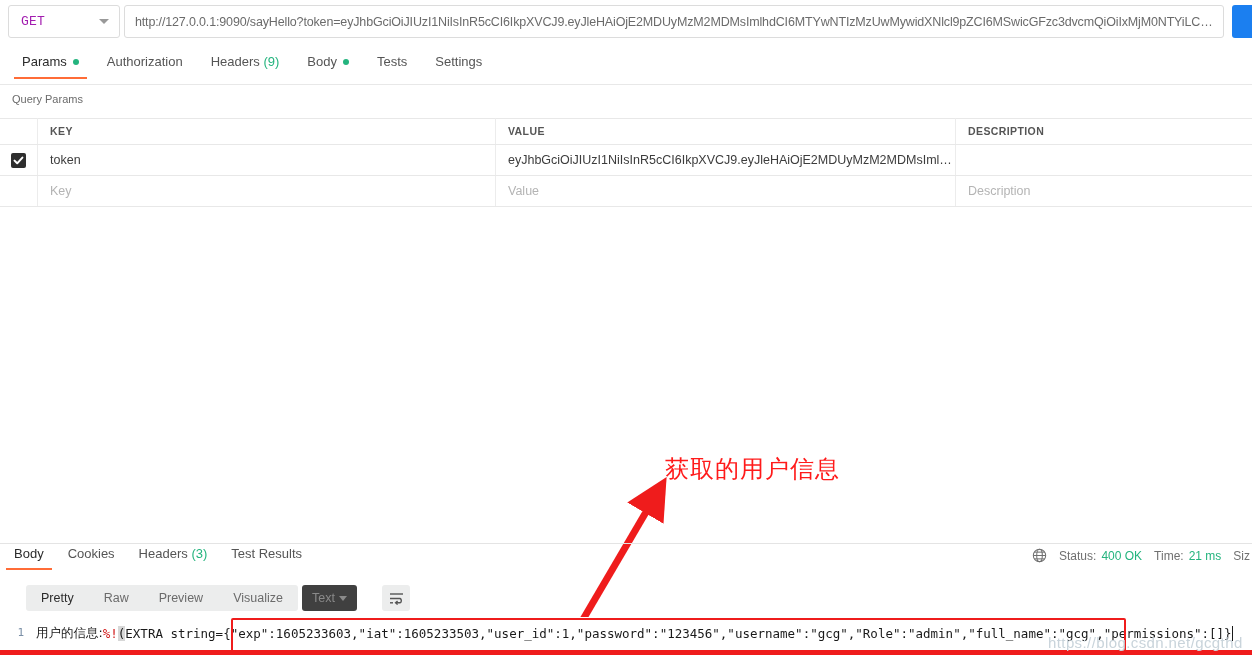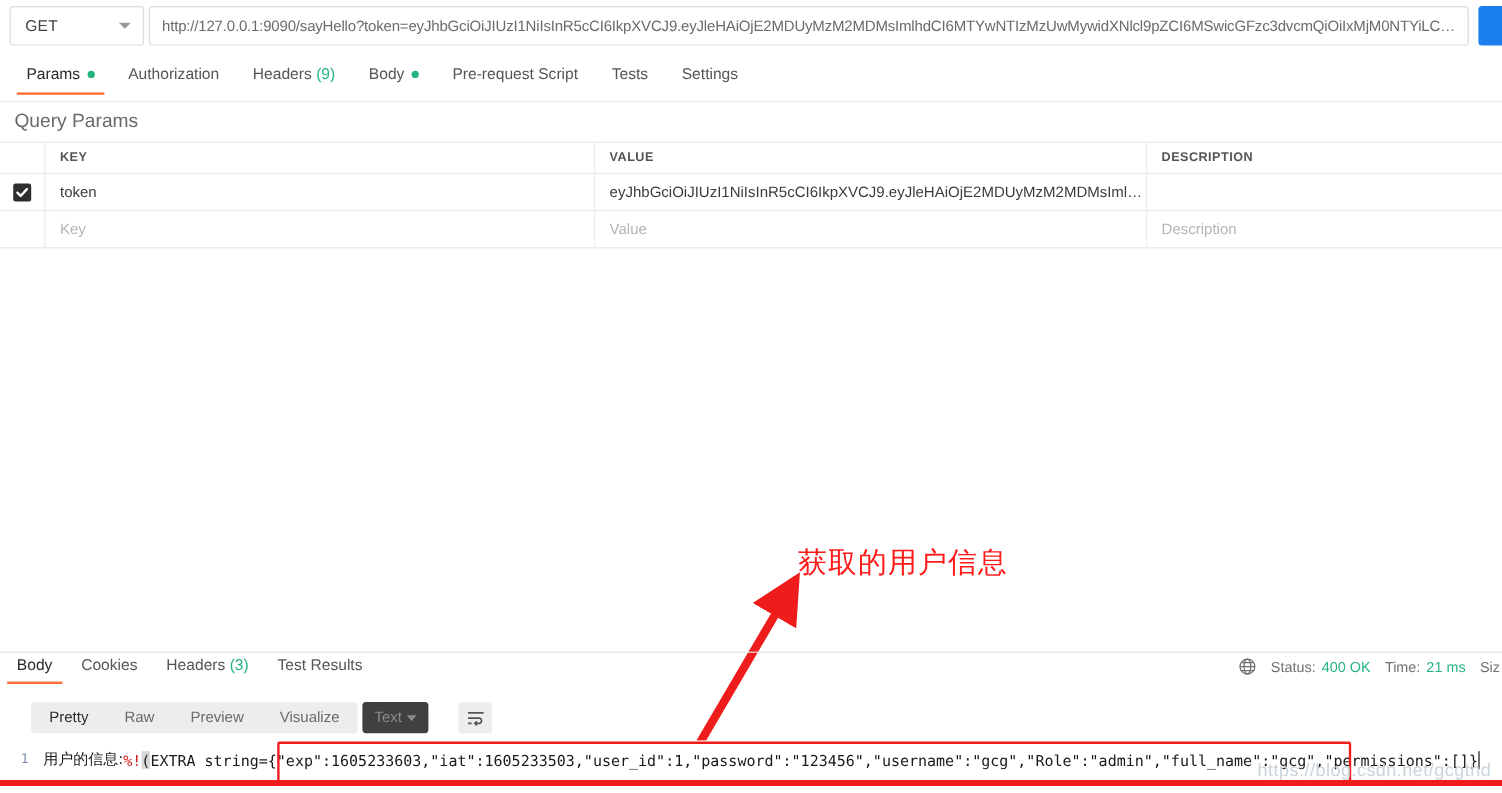--- a/index.html
+++ b/index.html
@@ -11,21 +11,21 @@
   }
   #app { position: relative; width: 1252px; height: 661px; background: #fff; }
 
   
   .url-row { position: absolute; left: 0; top: 0; width: 1252px; height: 48px; }
   .method-box {
     position: absolute; left: 8px; top: 5px; width: 112px; height: 33px;
     border: 1px solid #dcdcdc; border-radius: 3px; background: #fff;
     display: flex; align-items: center;
   }
-  .method-label { font-size: 13px; color: #404040; padding-left: 12px; letter-spacing: .2px; }
+  .method-label { font-size: 13px; color: #a21caf; padding-left: 12px; letter-spacing: .2px; font-family: Liberation Mono, monospace; }
   .method-caret {
     position: absolute; right: 10px; top: 13px;
     width: 0; height: 0; border-left: 5px solid transparent;
     border-right: 5px solid transparent; border-top: 5px solid #999;
   }
   .url-box {
     position: absolute; left: 124px; top: 5px; width: 1100px; height: 33px;
     border: 1px solid #dcdcdc; border-radius: 3px; background: #fff;
     display: flex; align-items: center; overflow: hidden;
   }
@@ -57,21 +57,21 @@
     display: inline-block; width: 6px; height: 6px; border-radius: 50%;
     background: #24b47e; margin-left: 6px; vertical-align: 1px;
   }
   .cnt-green { color: #24b47e; }
 
   .tabs-divider {
     position: absolute; left: 0; top: 84px; width: 1252px; height: 1px; background: #e8e8e8;
   }
 
   
-  .qp-title { position: absolute; left: 12px; top: 93px; font-size: 16px; color: #6b6b6b; }
+  .qp-title { position: absolute; left: 12px; top: 93px; font-size: 11px; color: #6b6b6b; }
 
   .tbl { position: absolute; left: 0; top: 118px; width: 1252px; }
   .tbl-top-line { position: absolute; left: 0; top: 0; width: 1252px; height: 1px; background: #e8e8e8; }
   .trow { position: relative; display: flex; height: 31px; align-items: center;
           border-bottom: 1px solid #e8e8e8; }
   .trow.head { height: 27px; }
   .cell-chk { width: 38px; height: 100%; display: flex; align-items: center;
               justify-content: center; border-right: 1px solid #ececec; }
   .cell-key { width: 458px; height: 100%; display: flex; align-items: center;
               padding-left: 12px; border-right: 1px solid #ececec; }
@@ -191,23 +191,20 @@
       <span>Authorization</span>
     </div>
     <div class="rtab">
       <span>Headers</span>
       <span class="cnt-green">(9)</span>
     </div>
     <div class="rtab">
       <span>Body</span><span class="dot-green"></span>
     </div>
     <div class="rtab">
-      <span>Pre-request Script</span>
-    </div>
-    <div class="rtab">
       <span>Tests</span>
     </div>
     <div class="rtab">
       <span>Settings</span>
     </div>
   </div>
   <div class="tabs-divider"></div>
 
   <div class="qp-title">Query Params</div>
 

